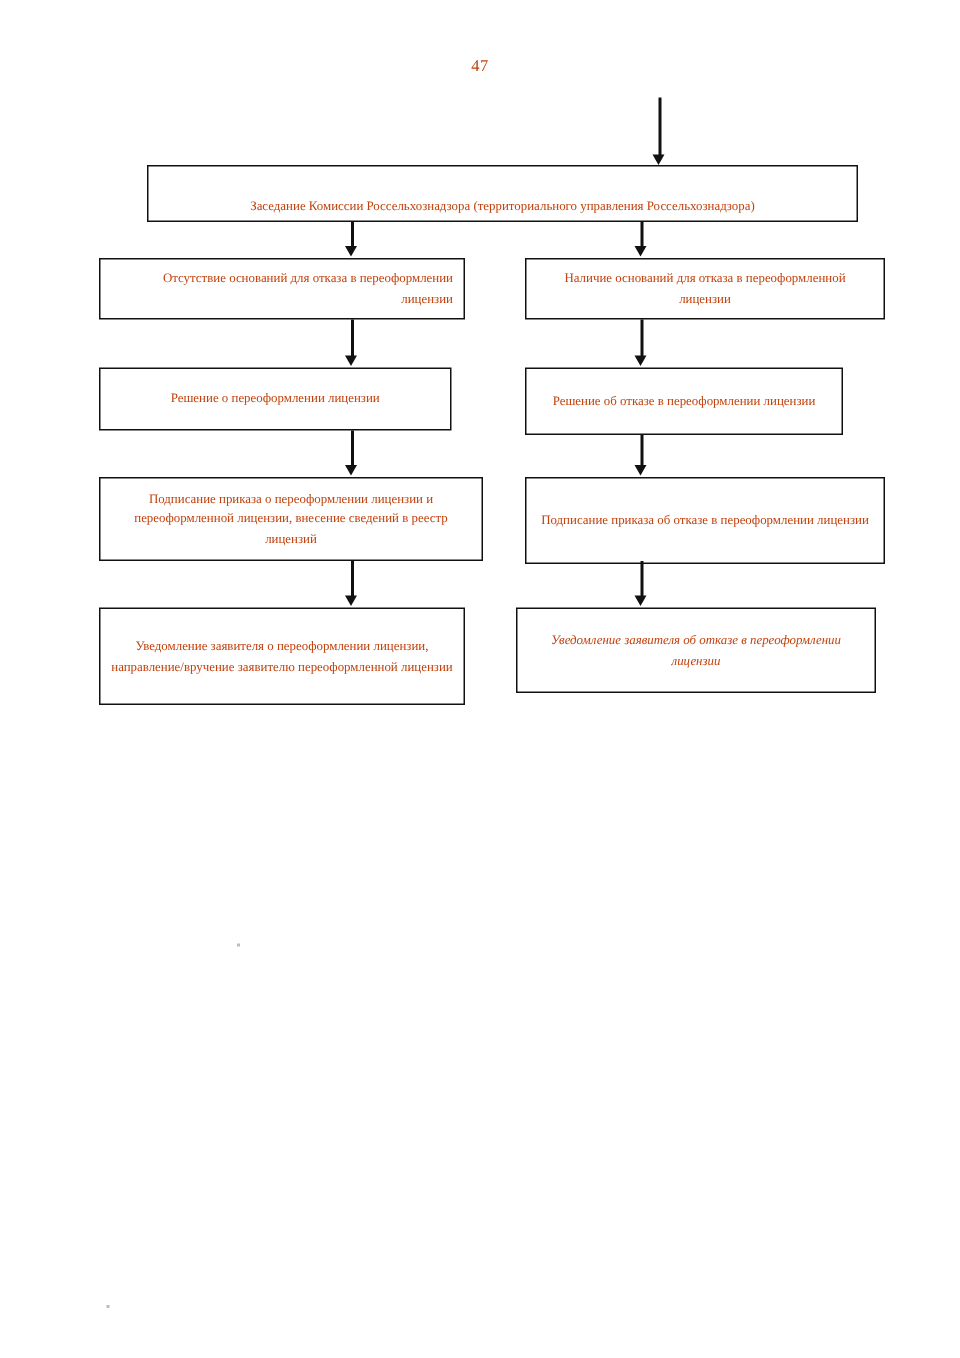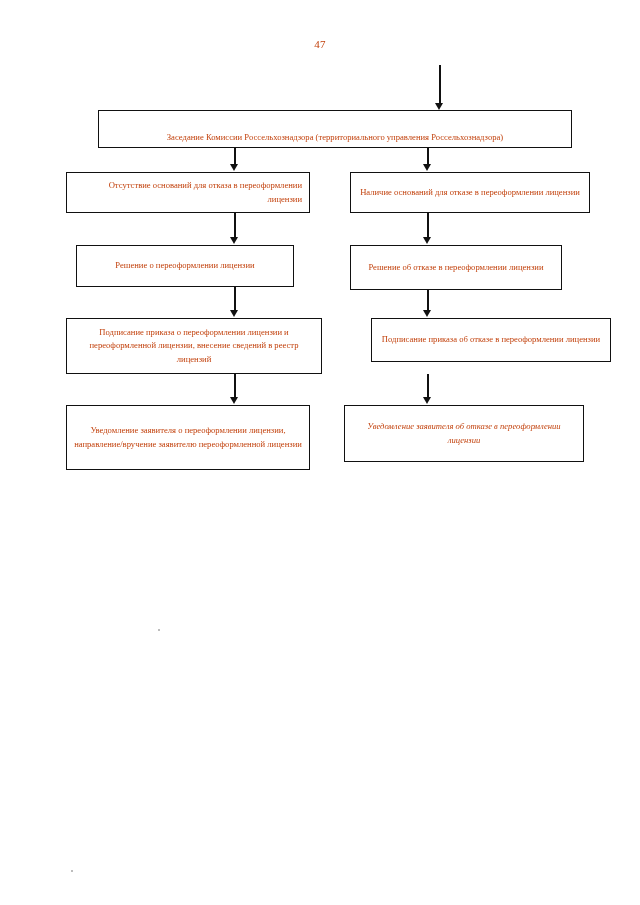--- a/index.html
+++ b/index.html
@@ -83,53 +83,53 @@
   <div class="vline" style="left:427.3px; top:148px; height:18px;"></div>
   <div class="arrowhead" style="left:423px; top:164px;"></div>
 
   <div class="node" style="left:66px; top:172px; width:244px; height:41px;text-align:right;">
     <span class="txt">Отсутствие оснований для отказа в переоформлении лицензии</span>
   </div>
 
   <div class="vline" style="left:234.3px; top:213px; height:25px;"></div>
   <div class="arrowhead" style="left:230px; top:237px;"></div>
 
-  <div class="node" style="left:76px; top:245px; width:218px; height:42px;">
+  <div class="node" style="left:66px; top:245px; width:235px; height:42px;">
     <span class="txt">Решение о переоформлении лицензии</span>
   </div>
 
   <div class="vline" style="left:234.3px; top:287px; height:24px;"></div>
   <div class="arrowhead" style="left:230px; top:310px;"></div>
 
   <div class="node" style="left:66px; top:318px; width:256px; height:56px;">
     <span class="txt">Подписание приказа о переоформлении лицензии и переоформленной лицензии, внесение сведений в реестр лицензий</span>
   </div>
 
   <div class="vline" style="left:234.3px; top:374px; height:24px;"></div>
   <div class="arrowhead" style="left:230px; top:397px;"></div>
 
   <div class="node" style="left:66px; top:405px; width:244px; height:65px;font-family:Liberation Serif, serif;">
     <span class="txt">Уведомление заявителя о переоформлении лицензии, направление/вручение заявителю переоформленной лицензии</span>
   </div>
 
   <div class="node" style="left:350px; top:172px; width:240px; height:41px;">
-    <span class="txt">Наличие оснований для отказе в переоформлении лицензии</span>
+    <span class="txt">Наличие оснований для отказа в переоформленной лицензии</span>
   </div>
 
   <div class="vline" style="left:427.3px; top:213px; height:25px;"></div>
   <div class="arrowhead" style="left:423px; top:237px;"></div>
 
   <div class="node" style="left:350px; top:245px; width:212px; height:45px;">
     <span class="txt">Решение об отказе в переоформлении лицензии</span>
   </div>
 
   <div class="vline" style="left:427.3px; top:290px; height:21px;"></div>
   <div class="arrowhead" style="left:423px; top:310px;"></div>
 
-  <div class="node" style="left:350px; top:318px; width:240px; height:44px;margin-left:21px;">
+  <div class="node" style="left:350px; top:318px; width:240px; height:58px;">
     <span class="txt">Подписание приказа об отказе в переоформлении лицензии</span>
   </div>
 
   <div class="vline" style="left:427.3px; top:374px; height:24px;"></div>
   <div class="arrowhead" style="left:423px; top:397px;"></div>
 
   <div class="node" style="left:344px; top:405px; width:240px; height:57px;font-style:italic;">
     <span class="txt">Уведомление заявителя об отказе в переоформлении лицензии</span>
   </div>
 

